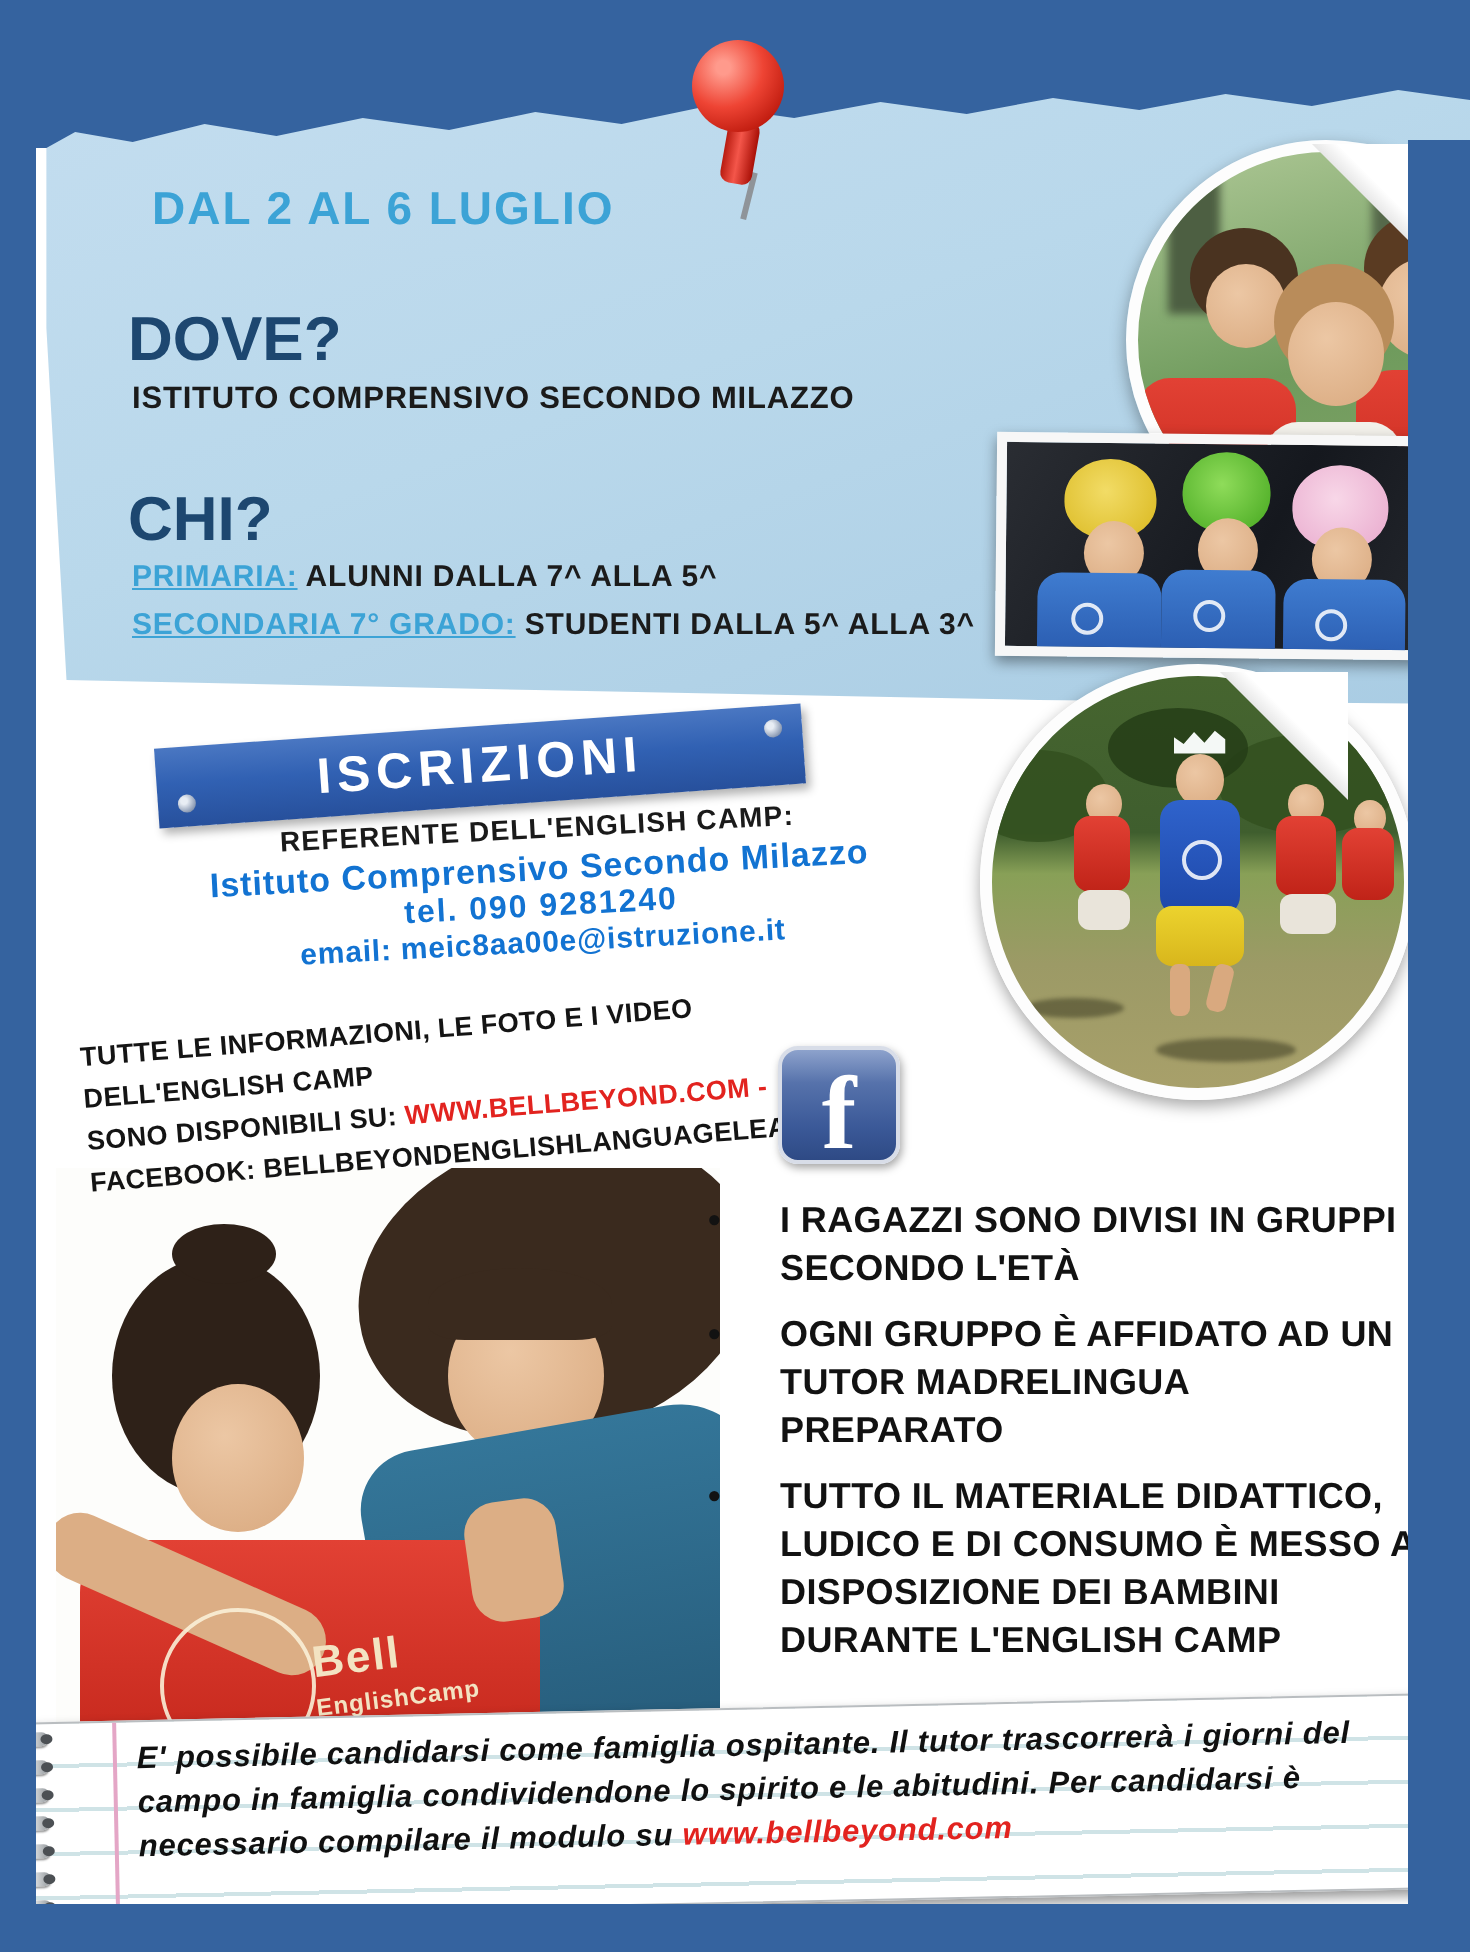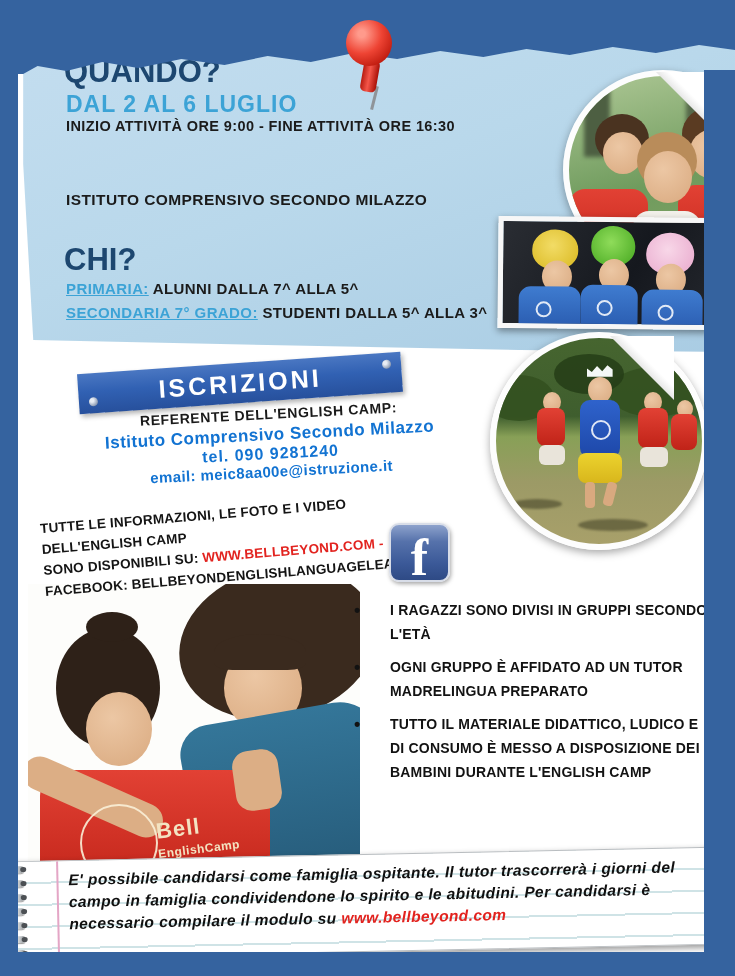--- a/index.html
+++ b/index.html
@@ -75,21 +75,21 @@
   
   #fb{position:absolute;left:389px;top:523px;width:57px;height:55px;border-radius:10px;z-index:13;
       background:linear-gradient(180deg,#8da2cc 0%,#5672ab 30%,#3b5998 70%,#2e4a85 100%);
       border:2px solid #d8dde8;box-shadow:1px 2px 4px rgba(0,0,0,.35);
       display:flex;align-items:flex-end;justify-content:center;}
   #fb span{color:#fff;font-family:"Liberation Serif",serif;font-weight:700;font-size:52px;line-height:44px;}
 
   
   #bullets{position:absolute;left:352px;top:598px;width:356px;z-index:9;}
   .bullet-row{position:relative;padding-left:38px;margin-bottom:9px;color:#121212;
-              font-size:14px;font-weight:600;letter-spacing:.2px;line-height:24px;}
+              font-size:18px;font-weight:600;letter-spacing:.2px;line-height:24px;}
   .bullet-row::before{content:"•";position:absolute;left:2px;top:0;font-size:18px;}
 
   
   #notebook{position:absolute;left:10px;top:854px;width:702px;height:96px;z-index:25;
             transform:rotate(-1.2deg);background:
             repeating-linear-gradient(to bottom,#ffffff 0 20px,#cfe3e6 20px 22px);
             background-color:#fff;border:1px solid #b9bdc0;
             box-shadow:2px 3px 6px rgba(0,0,0,.4);}
   #nb-margin{position:absolute;left:46px;top:0;width:2px;height:100%;background:#e4a6c6;}
   #nb-rings{position:absolute;left:-4px;top:2px;width:26px;height:100%;}
@@ -117,24 +117,23 @@
   
   #tshirt-text1{position:absolute;left:128px;top:232px;color:#f3e3c2;font-weight:700;font-size:22px;transform:rotate(-7deg);letter-spacing:1px;}
   #tshirt-text2{position:absolute;left:130px;top:258px;color:#f3e3c2;font-weight:600;font-size:12px;transform:rotate(-7deg);letter-spacing:.5px;}
 </style>
 </head>
 <body>
 
 <div id="poster">
 
   <div id="note">
-    <div class="h-blue" style="left:48px;top:10px;">QUANDO?</div>
-    <div class="sub-lightblue" style="left:50px;top:47px;text-align:center;">DAL  2 AL 6 LUGLIO</div>
-    <div class="note-small" style="left:50px;top:74px;">INIZIO ATTIVITÀ ORE 9:00 - FINE ATTIVITÀ ORE 16:30</div>
-
+    <div class="sub-lightblue" style="left:60px;top:47px;text-align:center;">DAL  2 AL 6 LUGLIO</div>
+
+    <div class="h-blue" style="left:48px;top:108px;">DOVE?</div>
     <div class="note-small" style="left:50px;top:147px;font-weight:700;font-size:15.5px;">ISTITUTO COMPRENSIVO SECONDO MILAZZO</div>
 
     <div class="h-blue" style="left:48px;top:198px;">CHI?</div>
     <div class="note-small" style="left:50px;top:236px;font-size:15px;">
       <span class="lbl">PRIMARIA:</span>
       <span>ALUNNI DALLA 7^ ALLA 5^</span>
     </div>
     <div class="note-small" style="left:50px;top:260px;font-size:15px;">
       <span class="lbl">SECONDARIA 7° GRADO:</span>
       <span>STUDENTI DALLA 5^ ALLA 3^</span>

